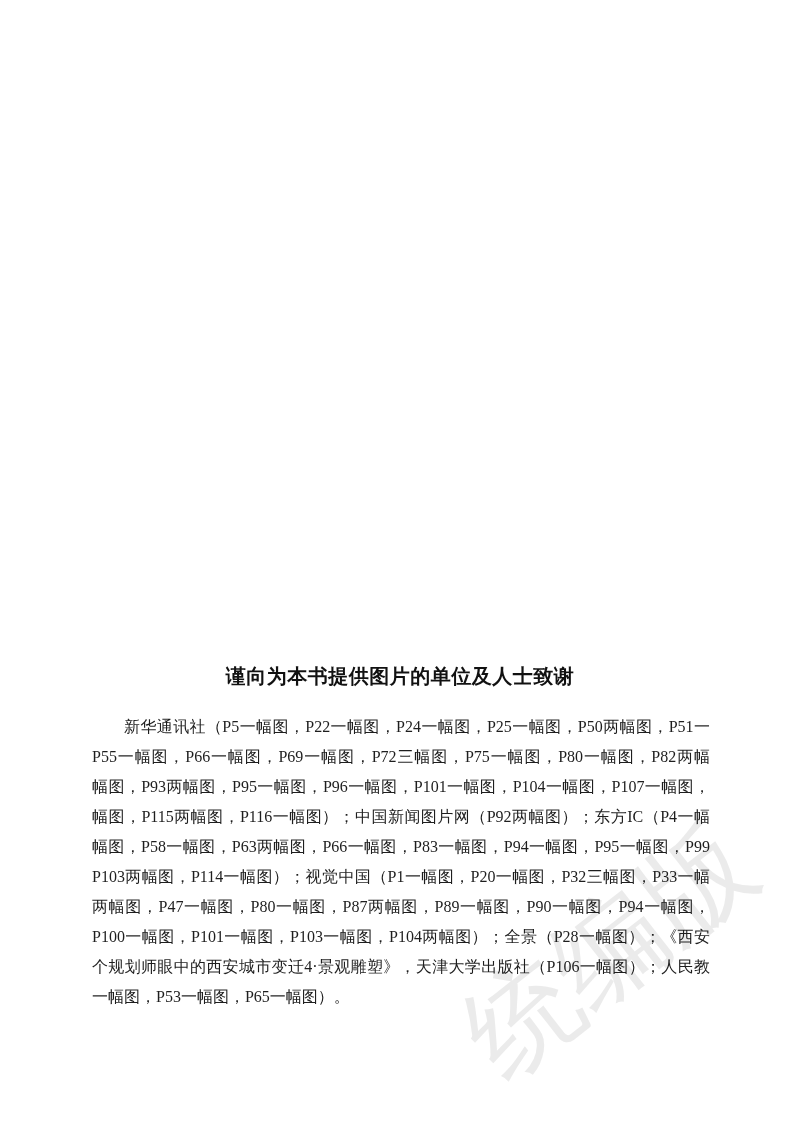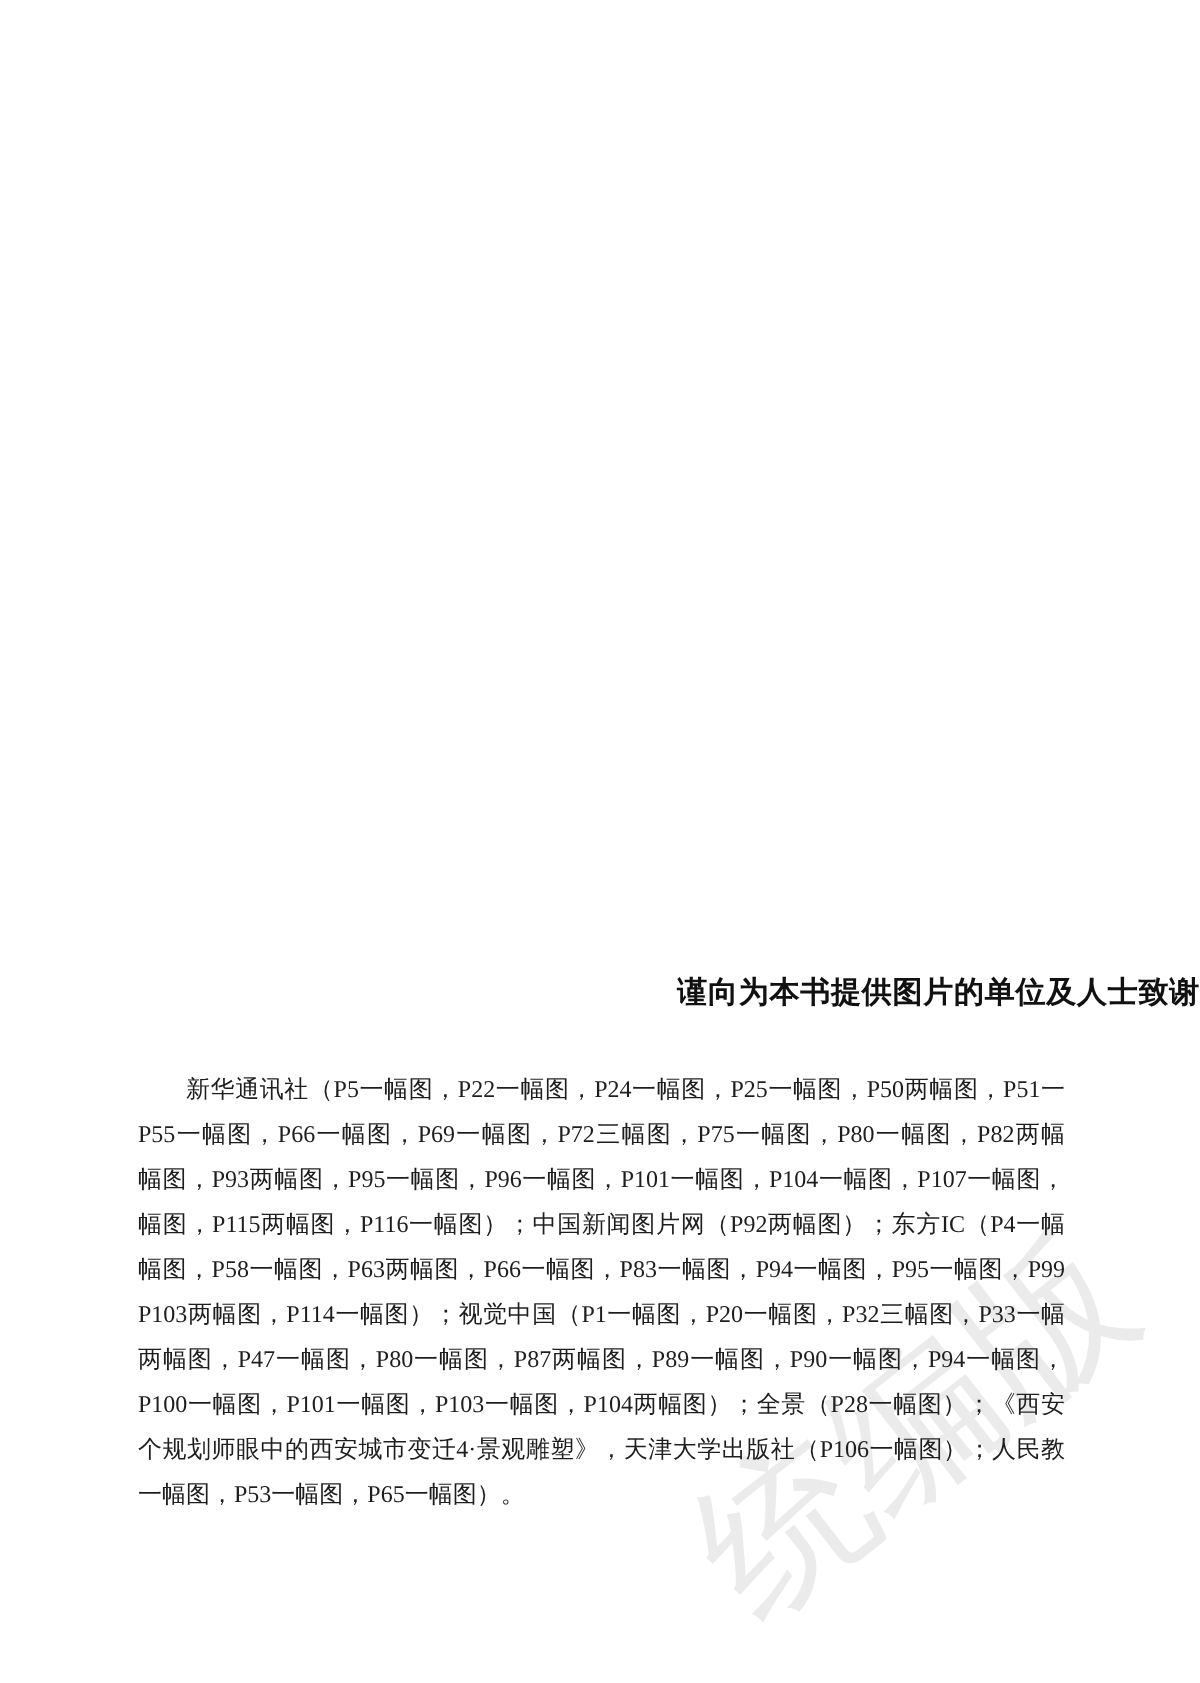--- a/index.html
+++ b/index.html
@@ -10,24 +10,24 @@
   .page {
     position: relative;
     width: 800px;
     height: 1122px;
     background: #ffffff;
     overflow: hidden;
     font-family: "Liberation Serif", serif;
   }
   .acknowledgement-heading {
     position: absolute;
-    top: 648px;
+    top: 663px;
     left: 0;
     width: 100%;
-    text-align: right;
+    text-align: center;
     font-family: "Liberation Sans", sans-serif;
     font-weight: bold;
     font-size: 20px;
     letter-spacing: 0.5px;
     color: #111111;
   }
   .acknowledgement-paragraph {
     position: absolute;
     top: 712px;
     left: 92px;

